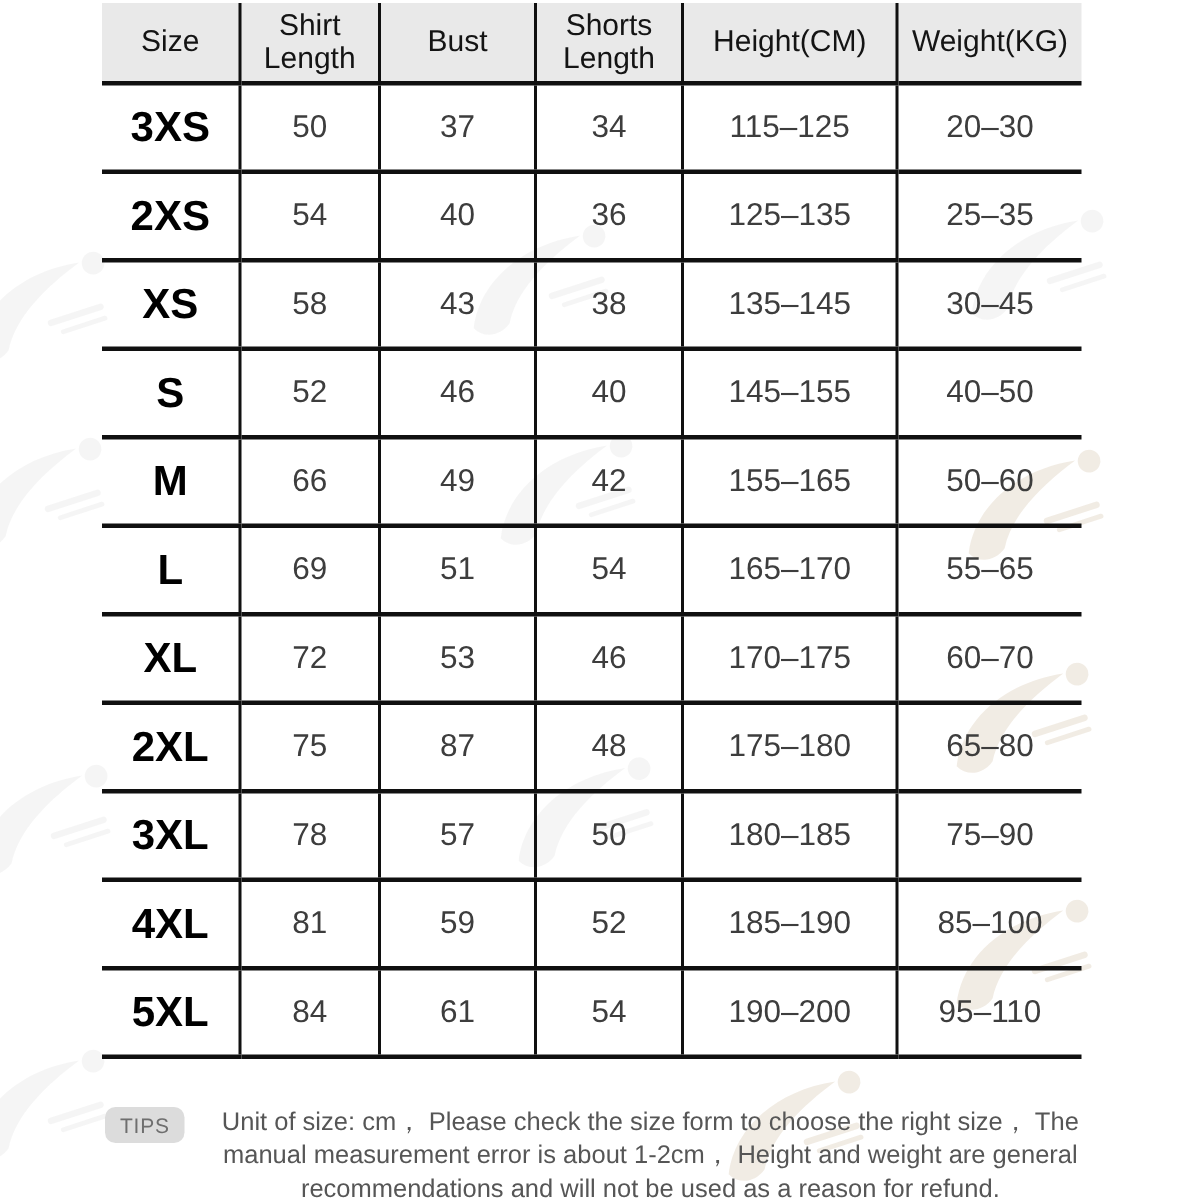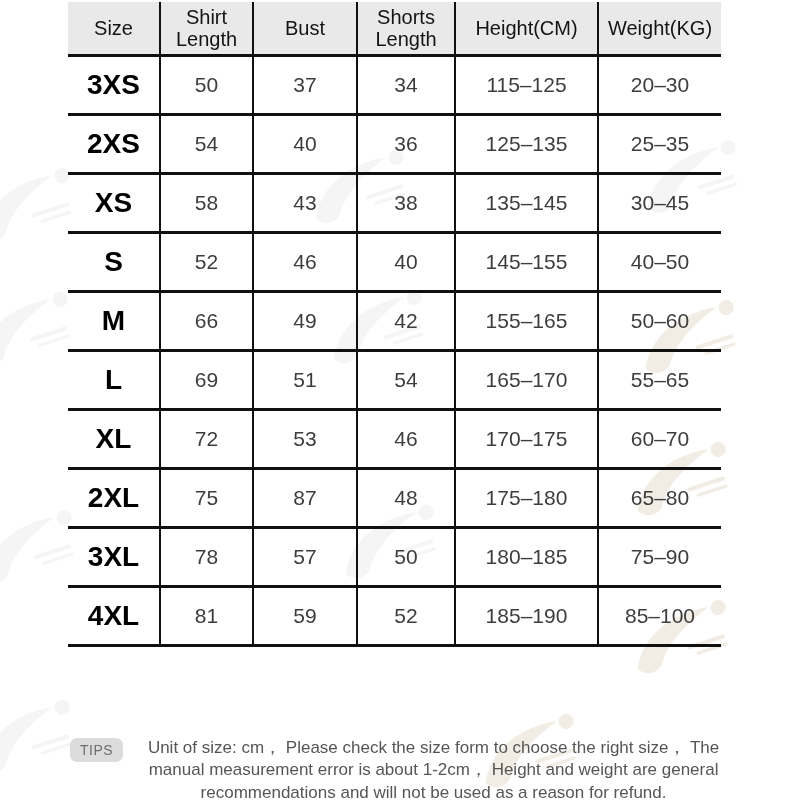--- a/index.html
+++ b/index.html
@@ -293,20 +293,28 @@
         <td>75–90</td>
       </tr>
       <tr>
         <th>4XL</th>
         <td>81</td>
         <td>59</td>
         <td>52</td>
         <td>185–190</td>
         <td>85–100</td>
       </tr>
+      <tr>
+        <th>5XL</th>
+        <td>84</td>
+        <td>61</td>
+        <td>54</td>
+        <td>190–200</td>
+        <td>95–110</td>
+      </tr>
     </tbody>
   </table>
 
   <div class="footer">
     <span class="tips-badge">TIPS</span>
     <span class="tips-note">Unit of size: cm， Please check the size form to choose the right size， The manual measurement error is about 1-2cm， Height and weight are general recommendations and will not be used as a reason for refund.</span>
   </div>
 
 </div>
 

